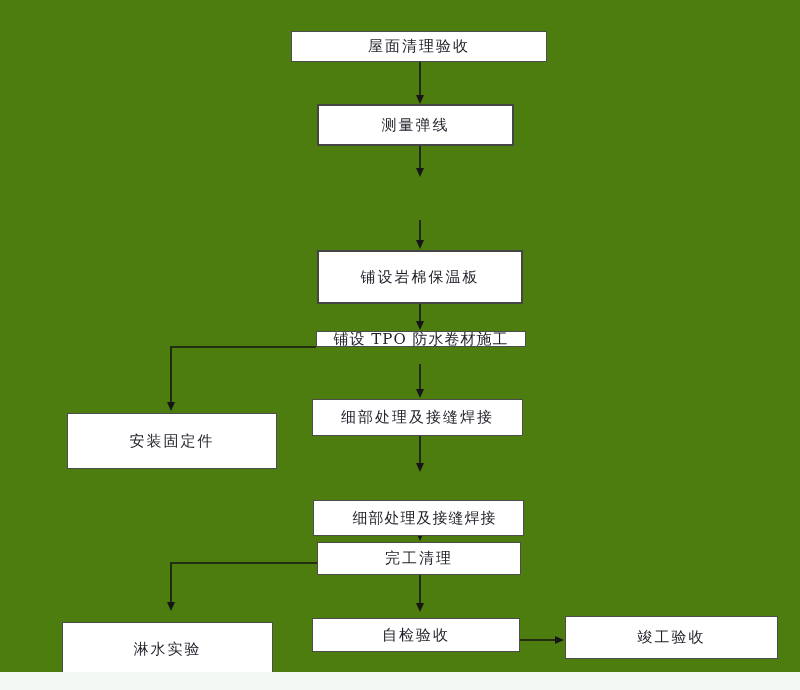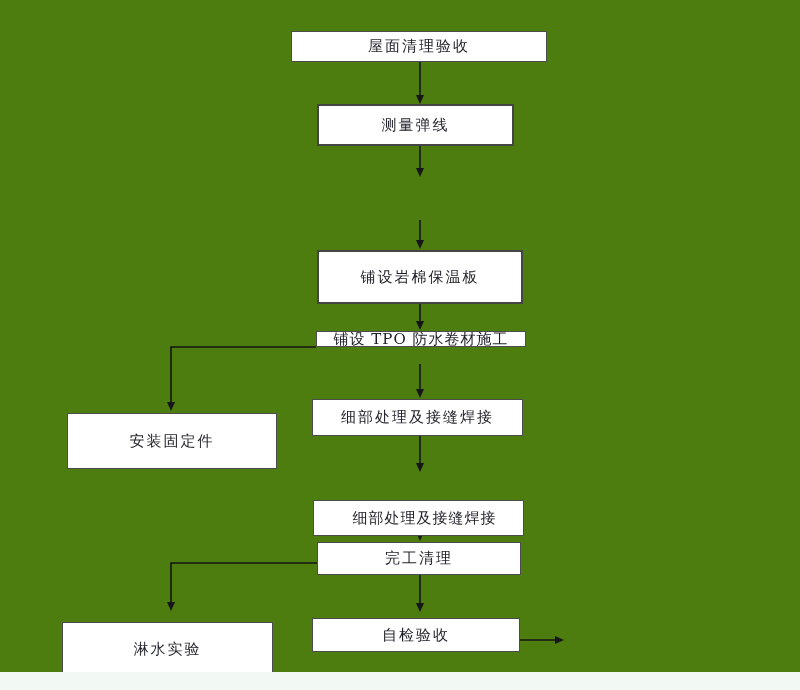--- a/index.html
+++ b/index.html
@@ -92,15 +92,16 @@
   <div class="node" style="left:313px;top:500px;width:211px;height:36px;letter-spacing:1px;padding-left:12px;">细部处理及接缝焊接</div>
 
   <div class="node" style="left:317px;top:542px;width:204px;height:33px;">完工清理</div>
 
   <div class="node" style="left:312px;top:618px;width:208px;height:34px;">自检验收</div>
 
   <div class="node" style="left:67px;top:413px;width:210px;height:56px;">安装固定件</div>
 
   <div class="node" style="left:62px;top:622px;width:211px;height:54px;">淋水实验</div>
 
+  <div class="node" style="left:565px;top:616px;width:213px;height:43px;">竣工验收</div>
 
   <div class="bottom-tint"></div>
 </div>
 
 </body></html>

